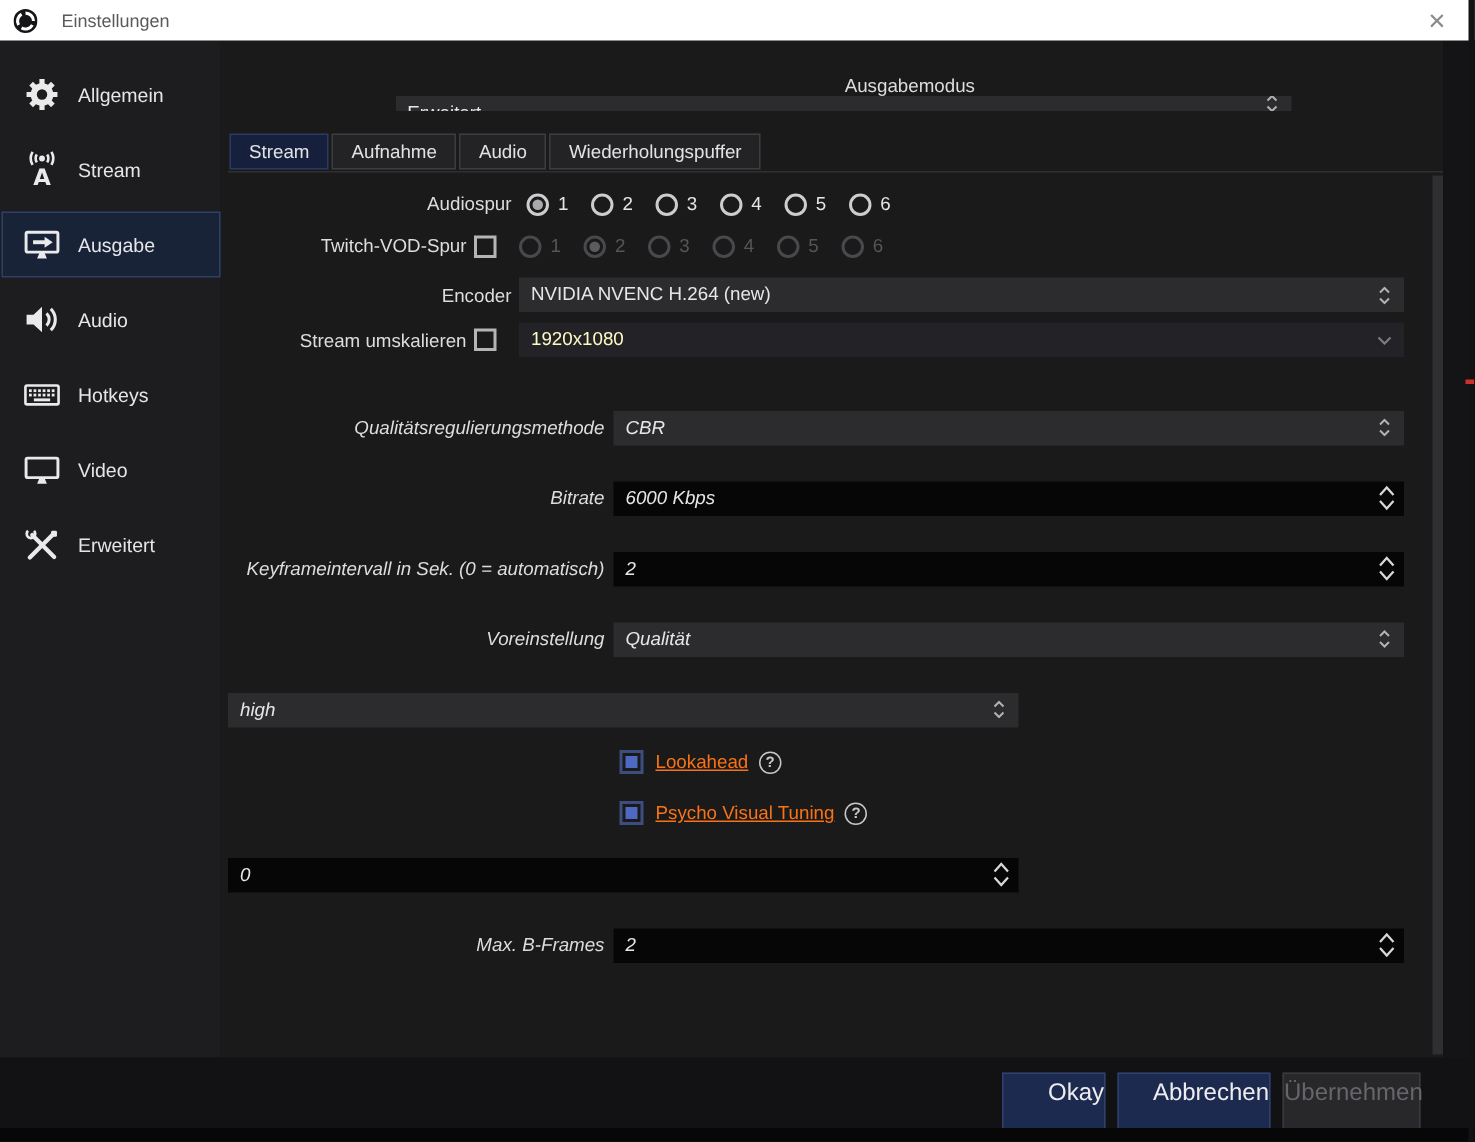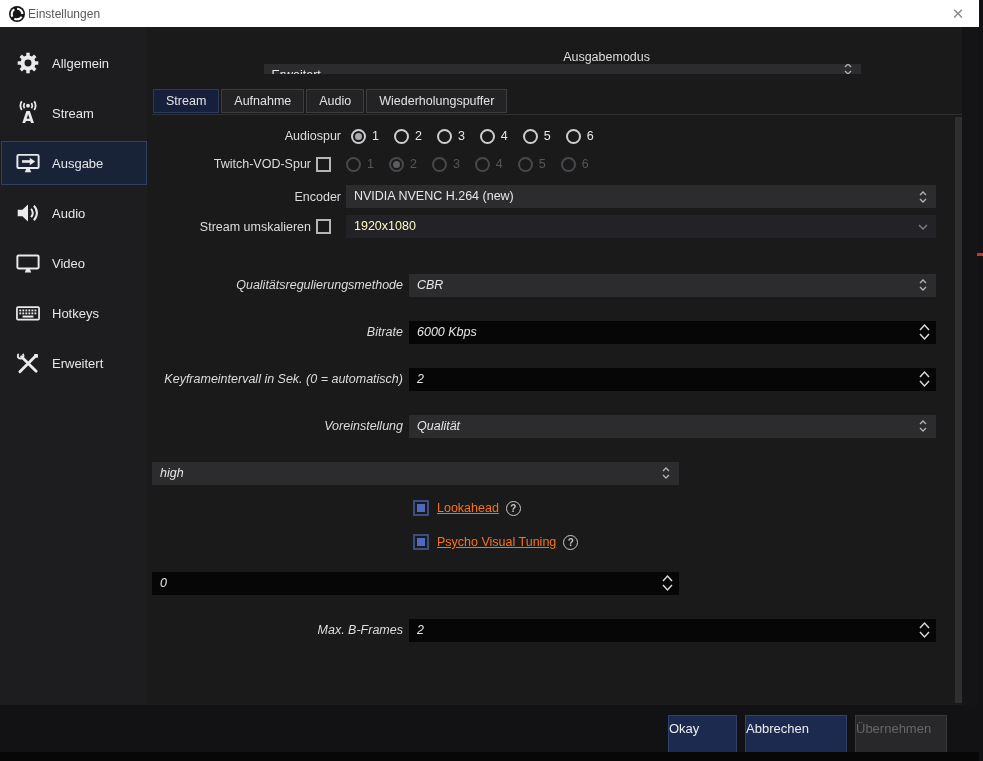--- a/index.html
+++ b/index.html
@@ -1,21 +1,21 @@
 <!DOCTYPE html>
 <html><head>
 <meta charset="utf-8">
 <style>
   * { margin:0; padding:0; box-sizing:border-box; }
   html,body { width:983px; height:761px; background:#0b0b0c; font-family:"Liberation Sans","DejaVu Sans",sans-serif; }
   #window { position:relative; width:983px; height:761px; background:#19191a; overflow:hidden; font-size:12.5px; color:#e4e4e6; }
 
   
   .titlebar { position:absolute; left:0; top:0; width:983px; height:27px; background:#ffffff; display:flex; align-items:center; padding-left:9px; z-index:6; }
-  .titlebar .app-title { color:#5a5a5a; font-size:12px; margin-left:3px; }
+  .titlebar .app-title { color:#5a5a5a; font-size:12px; margin-left:16px; }
   .close-btn { position:absolute; right:10px; top:0; width:30px; height:27px; display:flex; align-items:center; justify-content:center; color:#8b8b8b; font-size:15px; cursor:default; }
 
   
   .sidebar { position:absolute; left:0; top:27px; width:147px; height:678px; background:#1d1d1f; padding-top:14px; z-index:2; }
   .side-item { height:44px; margin:0 0 6px 1px; display:flex; align-items:center; padding-left:11px; border:1px solid transparent; cursor:default; }
   .side-item .ic { width:30px; height:24px; display:flex; align-items:center; justify-content:center; margin-right:9px; flex:none; }
   .side-item .lbl { color:#e6e6e8; font-size:13px; }
   .side-item.active { background:#182338; border:1px solid #2f4064; }
 
   
@@ -74,21 +74,21 @@
   .help { width:15px; height:15px; border:1.5px solid #c9c9cb; border-radius:50%; margin-left:7px; display:flex; align-items:center; justify-content:center; color:#c9c9cb; font-size:10px; font-weight:bold; flex:none; }
 
   
   .gutter { position:absolute; left:962px; top:27px; width:17px; height:678px; background:#141416; z-index:3; }
   .scroll-handle { position:absolute; left:955px; top:117px; width:7px; height:586px; background:#2f2f32; z-index:4; }
   .right-edge { position:absolute; left:979px; top:0; width:4px; height:761px; background:#121214; z-index:7; }
   .red-tick { position:absolute; left:977px; top:253px; width:6px; height:3px; background:#cf3129; z-index:8; }
 
   
   .footer { position:absolute; left:0; top:705px; width:983px; height:47px; background:#121214; z-index:2; }
-  .btn { position:absolute; top:10px; height:43px; background:#1d2a50; border:1px solid #30406b; color:#ededef; font-size:13px; text-align:left; line-height:25px; cursor:default; }
+  .btn { position:absolute; top:10px; height:43px; background:#1d2a50; border:1px solid #30406b; color:#ededef; font-size:16px; text-align:right; line-height:25px; cursor:default; }
   .btn-okay { left:668px; width:69px; }
   .btn-cancel { left:745px; width:102px; }
   .btn-apply { left:855px; width:92px; background:#28282b; border-color:#3a3a3e; color:#66666a; }
   .bottom-strip { position:absolute; left:0; top:752px; width:983px; height:9px; background:#070708; z-index:2; }
 
   svg { display:block; }
 </style>
 </head>
 <body>
 
@@ -155,29 +155,20 @@
       <span class="ic">
         <svg width="26" height="26" viewBox="0 0 24 24">
           <polygon points="2.5,9 6.8,9 12,4.2 12,19.8 6.8,15 2.5,15" fill="#eaeaea"></polygon>
           <g stroke="#eaeaea" stroke-width="1.9" fill="none">
             <path d="M14.8,8.2 A5.3,5.3 0 0 1 14.8,15.8"></path>
             <path d="M17.4,5.4 A9.2,9.2 0 0 1 17.4,18.6"></path>
           </g>
         </svg>
       </span>
       <span class="lbl">Audio</span>
-    </div>
-    <div class="side-item">
-      <span class="ic">
-        <svg width="26" height="26" viewBox="0 0 24 24">
-          <rect x="2.2" y="5" width="19.6" height="12" rx="1" fill="none" stroke="#eaeaea" stroke-width="1.8"></rect>
-          <path d="M9,20.8 L15,20.8 L13.6,17.4 L10.4,17.4 Z" fill="#eaeaea"></path>
-        </svg>
-      </span>
-      <span class="lbl">Video</span>
     </div>
     <div class="side-item">
       <span class="ic">
         <svg width="26" height="26" viewBox="0 0 24 24">
           <rect x="1.8" y="6.5" width="20.4" height="11.6" rx="1" fill="none" stroke="#eaeaea" stroke-width="1.6"></rect>
           <g fill="#eaeaea">
             <rect x="4" y="8.8" width="1.7" height="1.7"></rect>
               <rect x="6.8" y="8.8" width="1.7" height="1.7"></rect>
               <rect x="9.6" y="8.8" width="1.7" height="1.7"></rect>
               <rect x="12.4" y="8.8" width="1.7" height="1.7"></rect>
@@ -191,20 +182,29 @@
               <rect x="18" y="11.5" width="1.7" height="1.7"></rect>
             <rect x="7" y="14.4" width="10" height="1.8"></rect>
           </g>
         </svg>
       </span>
       <span class="lbl">Hotkeys</span>
     </div>
     <div class="side-item">
       <span class="ic">
         <svg width="26" height="26" viewBox="0 0 24 24">
+          <rect x="2.2" y="5" width="19.6" height="12" rx="1" fill="none" stroke="#eaeaea" stroke-width="1.8"></rect>
+          <path d="M9,20.8 L15,20.8 L13.6,17.4 L10.4,17.4 Z" fill="#eaeaea"></path>
+        </svg>
+      </span>
+      <span class="lbl">Video</span>
+    </div>
+    <div class="side-item">
+      <span class="ic">
+        <svg width="26" height="26" viewBox="0 0 24 24">
           <line x1="6" y1="6.2" x2="19.5" y2="19.7" stroke="#eaeaea" stroke-width="2.6" stroke-linecap="round"></line>
           <line x1="19" y1="5.5" x2="4.5" y2="20" stroke="#eaeaea" stroke-width="2.6" stroke-linecap="round"></line>
           <circle cx="5.2" cy="5.4" r="2.6" fill="none" stroke="#eaeaea" stroke-width="1.7" stroke-dasharray="10 4"></circle>
           <rect x="17.6" y="3.6" width="3.6" height="3.6" rx="0.8" fill="#eaeaea"></rect>
         </svg>
       </span>
       <span class="lbl">Erweitert</span>
     </div>
   </div>
 

